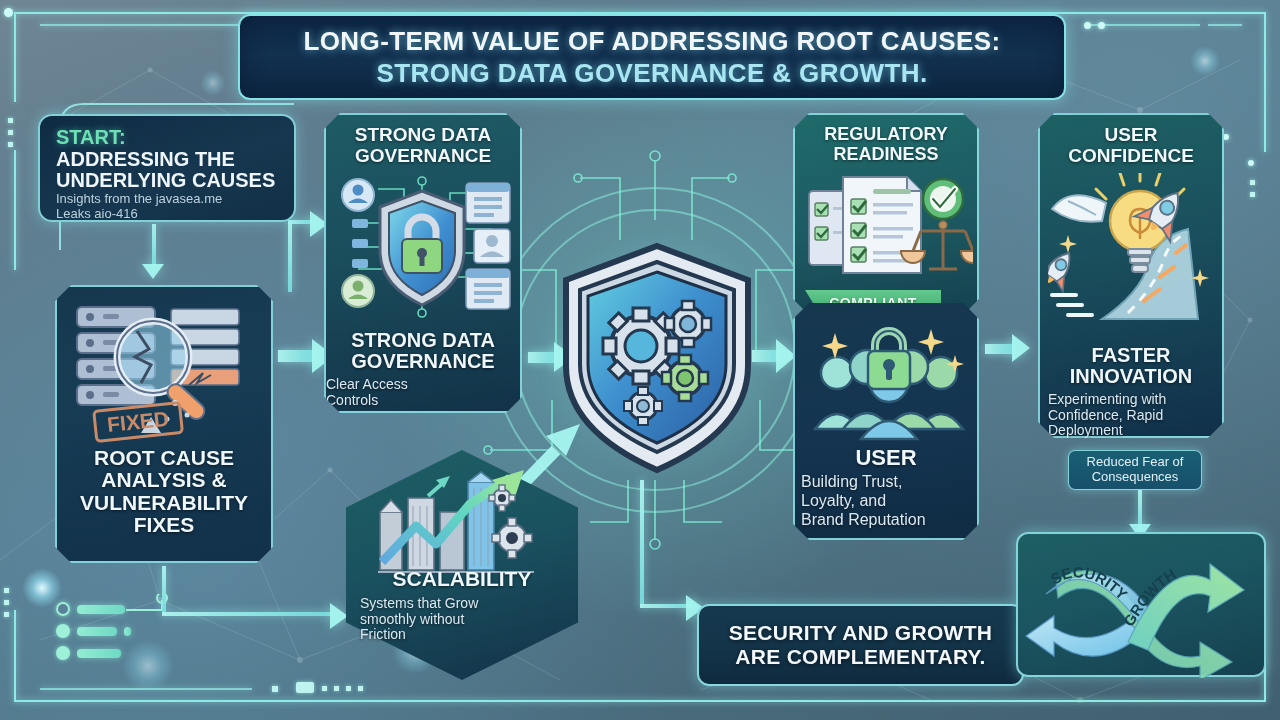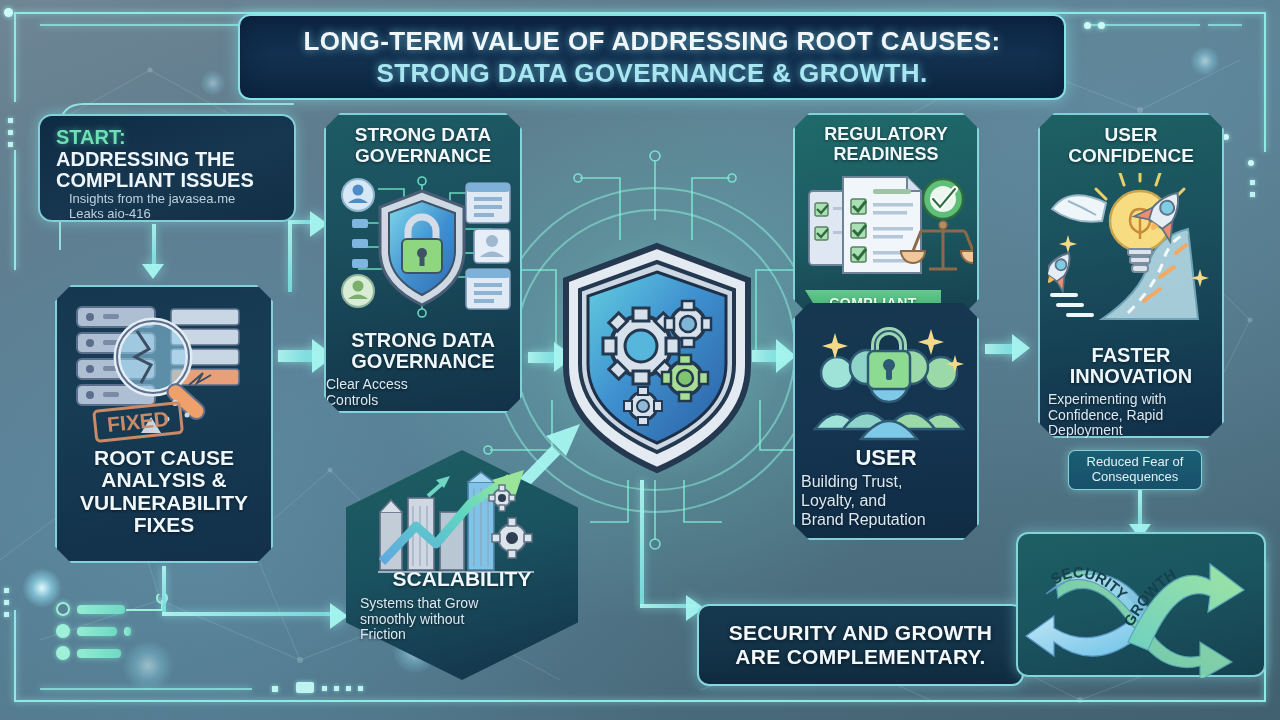--- a/index.html
+++ b/index.html
@@ -38,21 +38,21 @@
   .p-title{font-weight:bold;color:#eef7fb;text-align:center;line-height:1.06;
     text-shadow:0 1px 3px rgba(0,0,0,.6);}
   .p-sub{color:#dbe9f2;text-align:left;line-height:1.12;text-shadow:0 1px 3px rgba(0,0,0,.6);}
 
   
   #start{left:38px;top:114px;width:258px;height:108px;border-radius:14px;
     background:linear-gradient(160deg,#0f2b44 0%,#16374f 55%,#123048 100%);}
   #start .k{position:absolute;left:16px;top:10px;font-size:20px;font-weight:bold;color:#6fe0b6;
     text-shadow:0 0 6px rgba(90,220,180,.6);}
   #start .h{position:absolute;left:16px;top:33px;font-size:20px;font-weight:bold;color:#eef6fb;line-height:1.05;}
-  #start .s{position:absolute;left:16px;top:75px;font-size:13px;color:#bcd2de;line-height:1.18;margin-left:13px;}
+  #start .s{position:absolute;left:16px;top:75px;font-size:13px;color:#bcd2de;line-height:1.18;}
 
   
   #root{left:55px;top:285px;width:218px;height:278px;
     background:linear-gradient(170deg,#16384f 0%,#173d55 35%,#12304a 100%);}
   #root .p-title{position:absolute;left:0;right:0;top:160px;font-size:21px;}
 
   
   #gov{left:324px;top:113px;width:198px;height:300px;
     background:linear-gradient(170deg,#1d5b64 0%,#1b4f5e 40%,#123248 100%);}
   #gov .cap{position:absolute;left:0;right:0;top:10px;font-size:19px;font-weight:bold;color:#f0f8fb;
@@ -327,21 +327,21 @@
   </div>
   <div class="arrow">
     <div class="vstem" style="left:640px;top:480px;width:4px;height:126px;"></div>
     <div class="stem" style="left:640px;top:604px;width:56px;height:4px;"></div>
     <div class="head-r" style="left:686px;top:595px;"></div>
   </div>
 
   <div id="start" class="panel">
     <div class="k">START:</div>
     <div class="h" style="white-space:pre-line;">ADDRESSING THE
-COMPLIANT ISSUES</div>
+UNDERLYING CAUSES</div>
     <div class="s" style="white-space:pre-line;">Insights from the javasea.me
 Leaks aio-416</div>
   </div>
 
   <div id="root" class="panel cut">
     <svg style="position:absolute;left:14px;top:12px;" width="190" height="150">
       <g>
         <rect x="6" y="8" width="78" height="20" rx="5" fill="#aebfd4" stroke="#5b6f8c" stroke-width="2"></rect>
         <rect x="6" y="34" width="78" height="20" rx="5" fill="#aebfd4" stroke="#5b6f8c" stroke-width="2"></rect>
         <rect x="6" y="60" width="78" height="20" rx="5" fill="#aebfd4" stroke="#5b6f8c" stroke-width="2"></rect>

